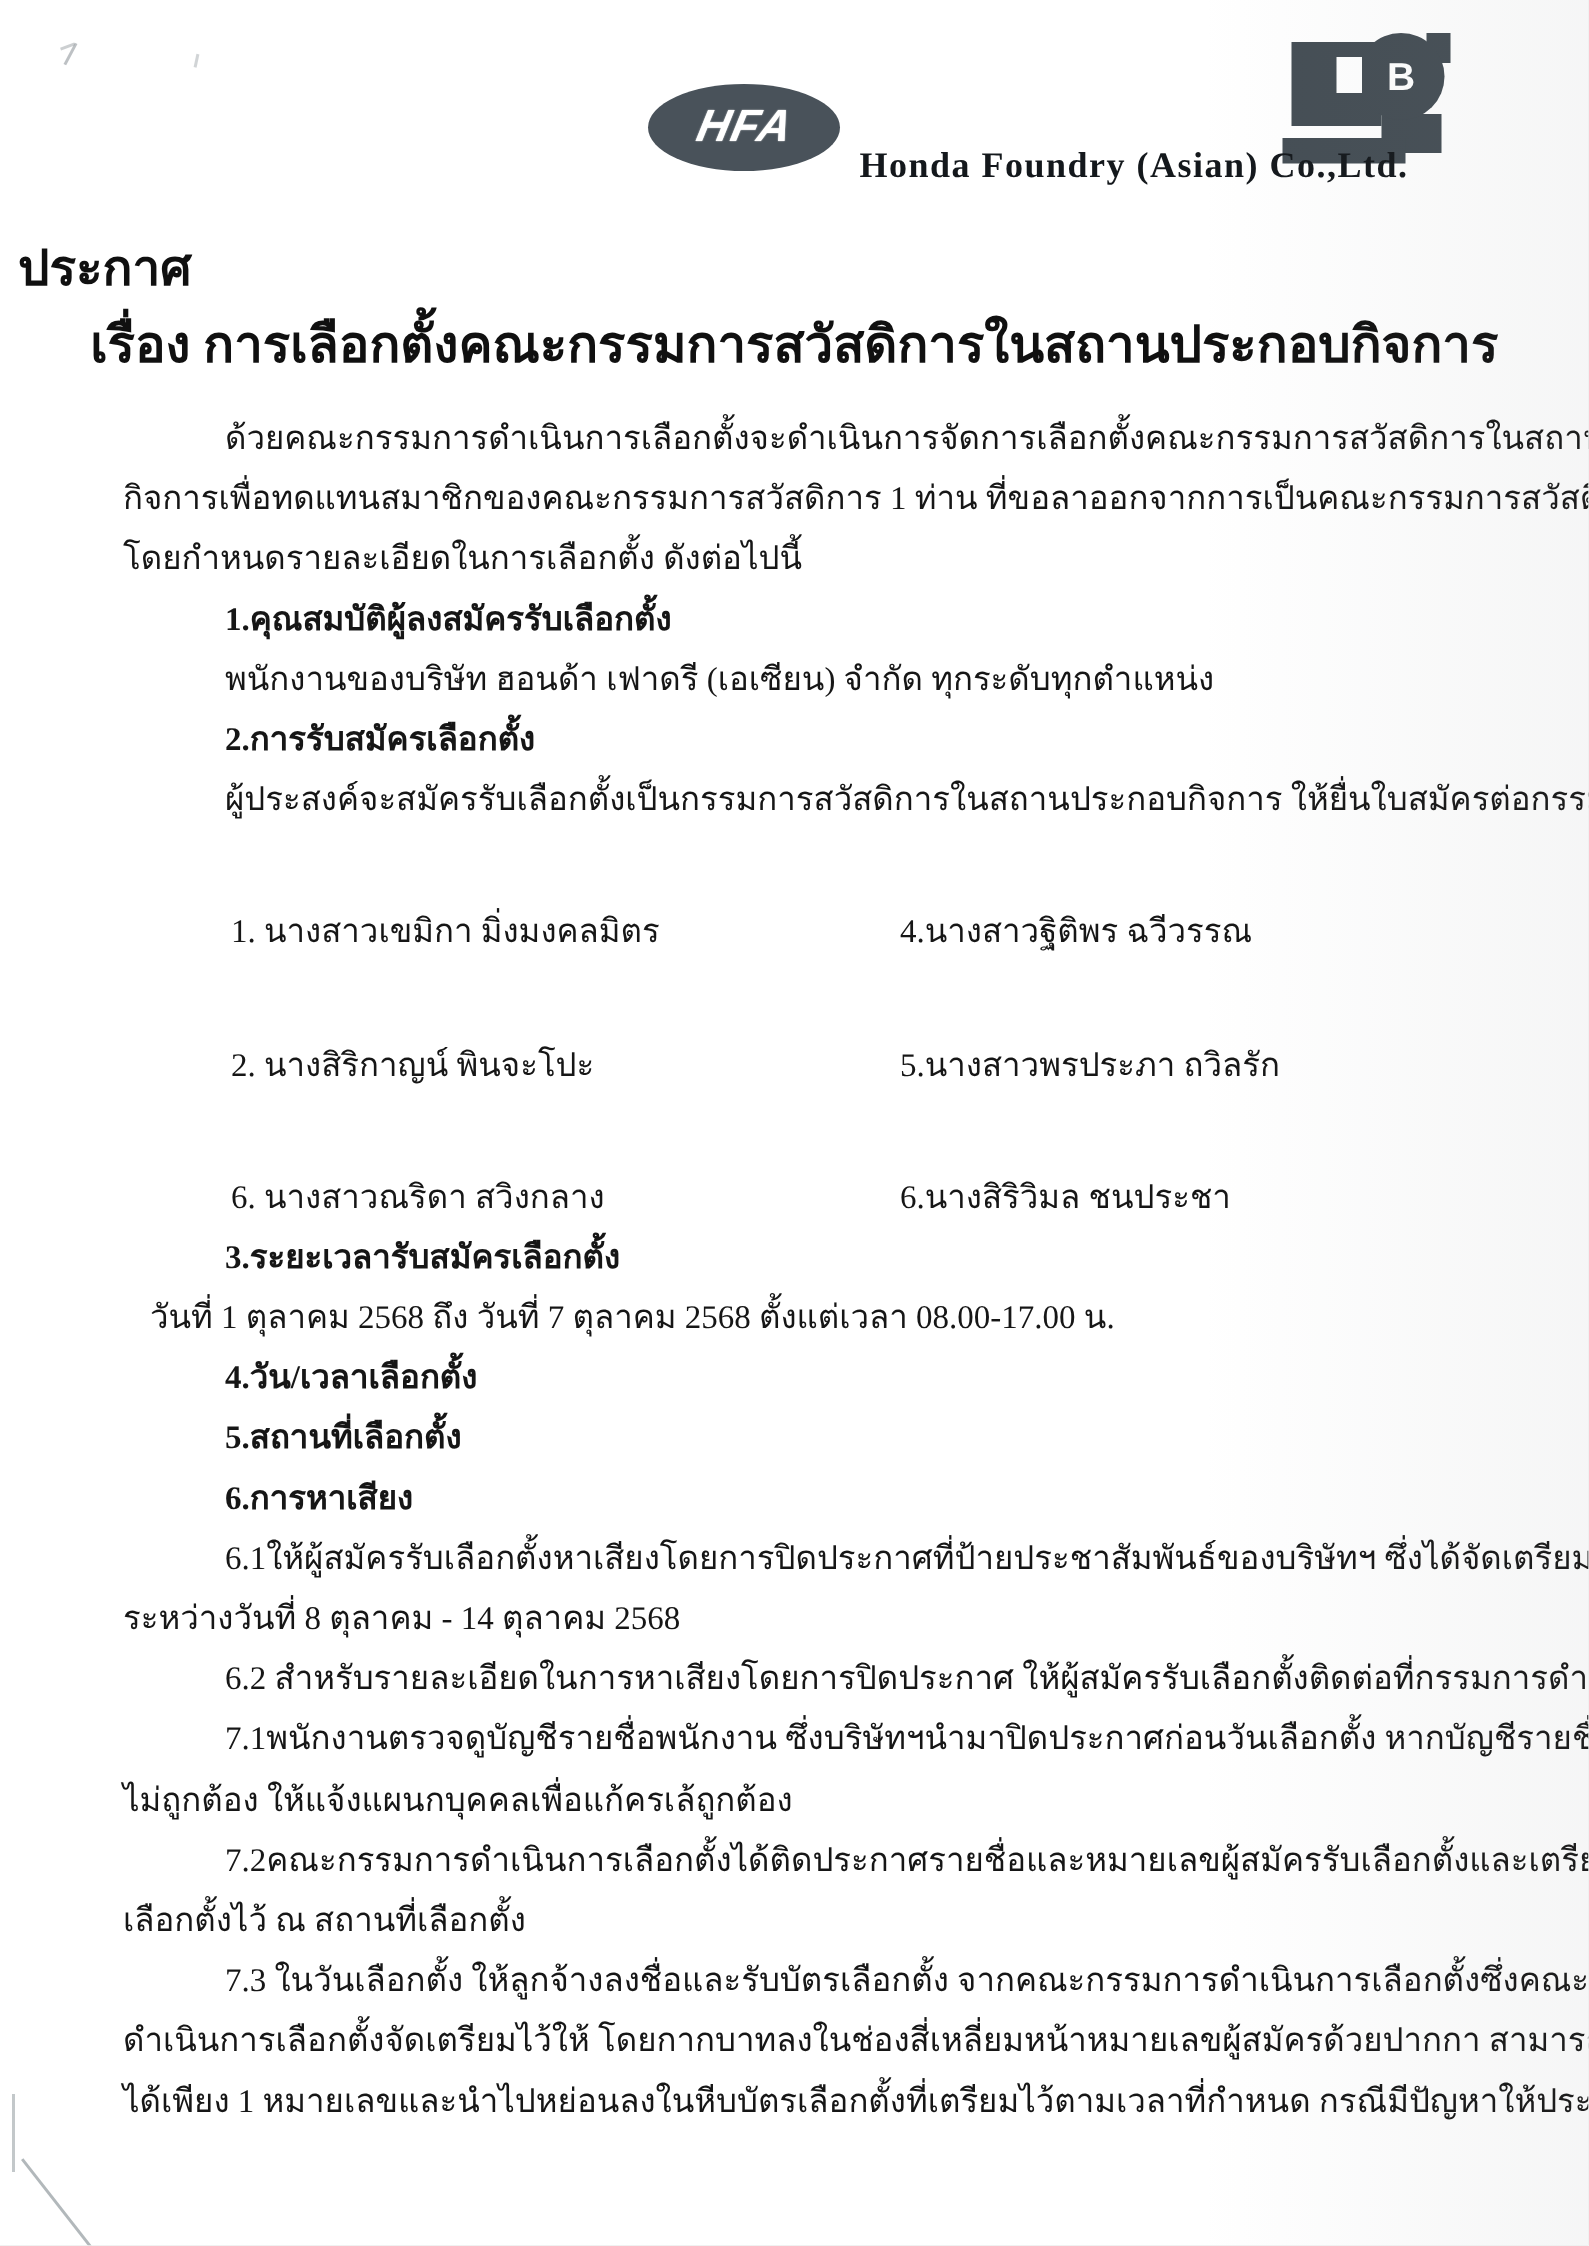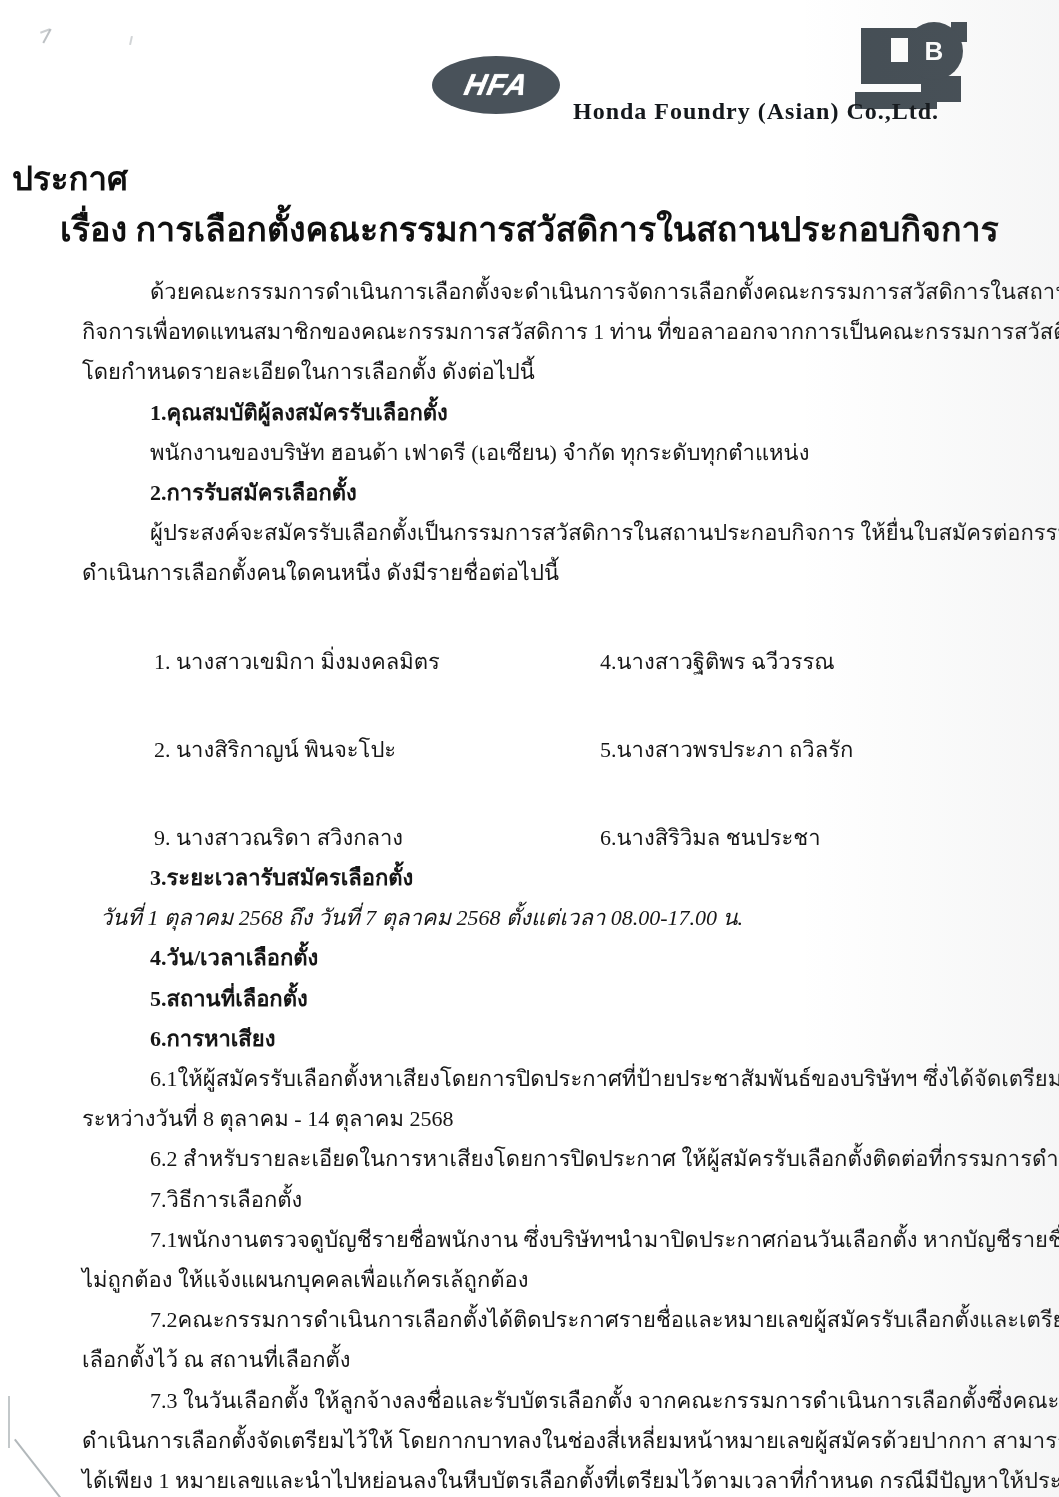--- a/index.html
+++ b/index.html
@@ -61,21 +61,21 @@
     text-align:center; font-size:34px; font-weight:bold; color:#101010;
   }
 
   
   .doc-body{
     position:absolute; left:82px; top:272px; width:905px;
     font-size:22px; color:#161616;
   }
   .tline{ height:40.2px; line-height:40.2px; white-space:nowrap; }
   .ind   { padding-left:68px; }   
-  .ind-sm{ padding-left:18px;font-style:italic; }   
+  .ind-sm{ padding-left:18px; }   
   .bold  { font-weight:bold; }
   .cand-row{ display:flex;margin-top:48px; }
   .cand-left { width:518px; padding-left:72px; }
   .cand-right{ flex:1; }
 
   
   .mark{ position:absolute; background:#9aa0a4; opacity:.65; }
   .mark-a{ left:46px; top:28px; width:2px; height:16px; transform:rotate(28deg); }
   .mark-a2{ position:absolute; left:40px; top:30px; width:10px; height:1.5px; background:#9aa0a4; opacity:.5; transform:rotate(-20deg); }
   .mark-b{ left:130px; top:36px; width:2px; height:9px; transform:rotate(12deg); opacity:.45; }
@@ -115,48 +115,46 @@
 
     <div class="tline ind">ด้วยคณะกรรมการดำเนินการเลือกตั้งจะดำเนินการจัดการเลือกตั้งคณะกรรมการสวัสดิการในสถานประกอบ</div>
     <div class="tline">กิจการเพื่อทดแทนสมาชิกของคณะกรรมการสวัสดิการ 1 ท่าน ที่ขอลาออกจากการเป็นคณะกรรมการสวัสดิการบริษัทฯ</div>
     <div class="tline">โดยกำหนดรายละเอียดในการเลือกตั้ง ดังต่อไปนี้</div>
 
     <div class="tline ind bold">1.คุณสมบัติผู้ลงสมัครรับเลือกตั้ง</div>
     <div class="tline ind">พนักงานของบริษัท ฮอนด้า เฟาดรี (เอเซียน) จำกัด ทุกระดับทุกตำแหน่ง</div>
 
     <div class="tline ind bold">2.การรับสมัครเลือกตั้ง</div>
     <div class="tline ind">ผู้ประสงค์จะสมัครรับเลือกตั้งเป็นกรรมการสวัสดิการในสถานประกอบกิจการ ให้ยื่นใบสมัครต่อกรรมการ</div>
-    <div class="tline">ดำเนินการเลือกตั้งคนใดคนหนึ่ง ดังมีรายชื่อต่อไปนี้</div>
 
     <div class="tline cand-row">
       <div class="cand-left">1. นางสาวเขมิกา   มิ่งมงคลมิตร</div>
       <div class="cand-right">4.นางสาวฐิติพร   ฉวีวรรณ</div>
     </div>
     <div class="tline cand-row">
       <div class="cand-left">2. นางสิริกาญน์  พินจะโปะ</div>
       <div class="cand-right">5.นางสาวพรประภา ถวิลรัก</div>
     </div>
     <div class="tline cand-row">
-      <div class="cand-left">9. นางสาวณริดา    สวิงกลาง</div>
+      <div class="cand-left">6. นางสาวณริดา    สวิงกลาง</div>
       <div class="cand-right">6.นางสิริวิมล  ชนประชา</div>
     </div>
 
     <div class="tline ind bold">3.ระยะเวลารับสมัครเลือกตั้ง</div>
     <div class="tline ind-sm">วันที่  1 ตุลาคม 2568 ถึง วันที่ 7  ตุลาคม 2568   ตั้งแต่เวลา  08.00-17.00 น.</div>
 
     <div class="tline ind bold">4.วัน/เวลาเลือกตั้ง</div>
 
     <div class="tline ind bold">5.สถานที่เลือกตั้ง</div>
 
     <div class="tline ind bold">6.การหาเสียง</div>
     <div class="tline ind">6.1ให้ผู้สมัครรับเลือกตั้งหาเสียงโดยการปิดประกาศที่ป้ายประชาสัมพันธ์ของบริษัทฯ ซึ่งได้จัดเตรียมไว้ให้ใน</div>
     <div class="tline">ระหว่างวันที่ 8 ตุลาคม - 14  ตุลาคม  2568</div>
     <div class="tline ind">6.2 สำหรับรายละเอียดในการหาเสียงโดยการปิดประกาศ ให้ผู้สมัครรับเลือกตั้งติดต่อที่กรรมการดำเนินการ</div>
 
-    <div class="tline ind">7.วิธีการเลือกตั้ง</div>
     <div class="tline ind">7.1พนักงานตรวจดูบัญชีรายชื่อพนักงาน ซึ่งบริษัทฯนำมาปิดประกาศก่อนวันเลือกตั้ง หากบัญชีรายชื่อดังกล่าว</div>
     <div class="tline">ไม่ถูกต้อง ให้แจ้งแผนกบุคคลเพื่อแก้ครเล้ถูกต้อง</div>
     <div class="tline ind">7.2คณะกรรมการดำเนินการเลือกตั้งได้ติดประกาศรายชื่อและหมายเลขผู้สมัครรับเลือกตั้งและเตรียมหีบบัตร</div>
     <div class="tline">เลือกตั้งไว้ ณ สถานที่เลือกตั้ง</div>
     <div class="tline ind">7.3 ในวันเลือกตั้ง ให้ลูกจ้างลงชื่อและรับบัตรเลือกตั้ง จากคณะกรรมการดำเนินการเลือกตั้งซึ่งคณะกรรมการ</div>
     <div class="tline">ดำเนินการเลือกตั้งจัดเตรียมไว้ให้ โดยกากบาทลงในช่องสี่เหลี่ยมหน้าหมายเลขผู้สมัครด้วยปากกา สามารถเลือกผู้สมัคร</div>
     <div class="tline">ได้เพียง 1 หมายเลขและนำไปหย่อนลงในหีบบัตรเลือกตั้งที่เตรียมไว้ตามเวลาที่กำหนด กรณีมีปัญหาให้ประสานงานกับ</div>
 
   </div>
 </div>

